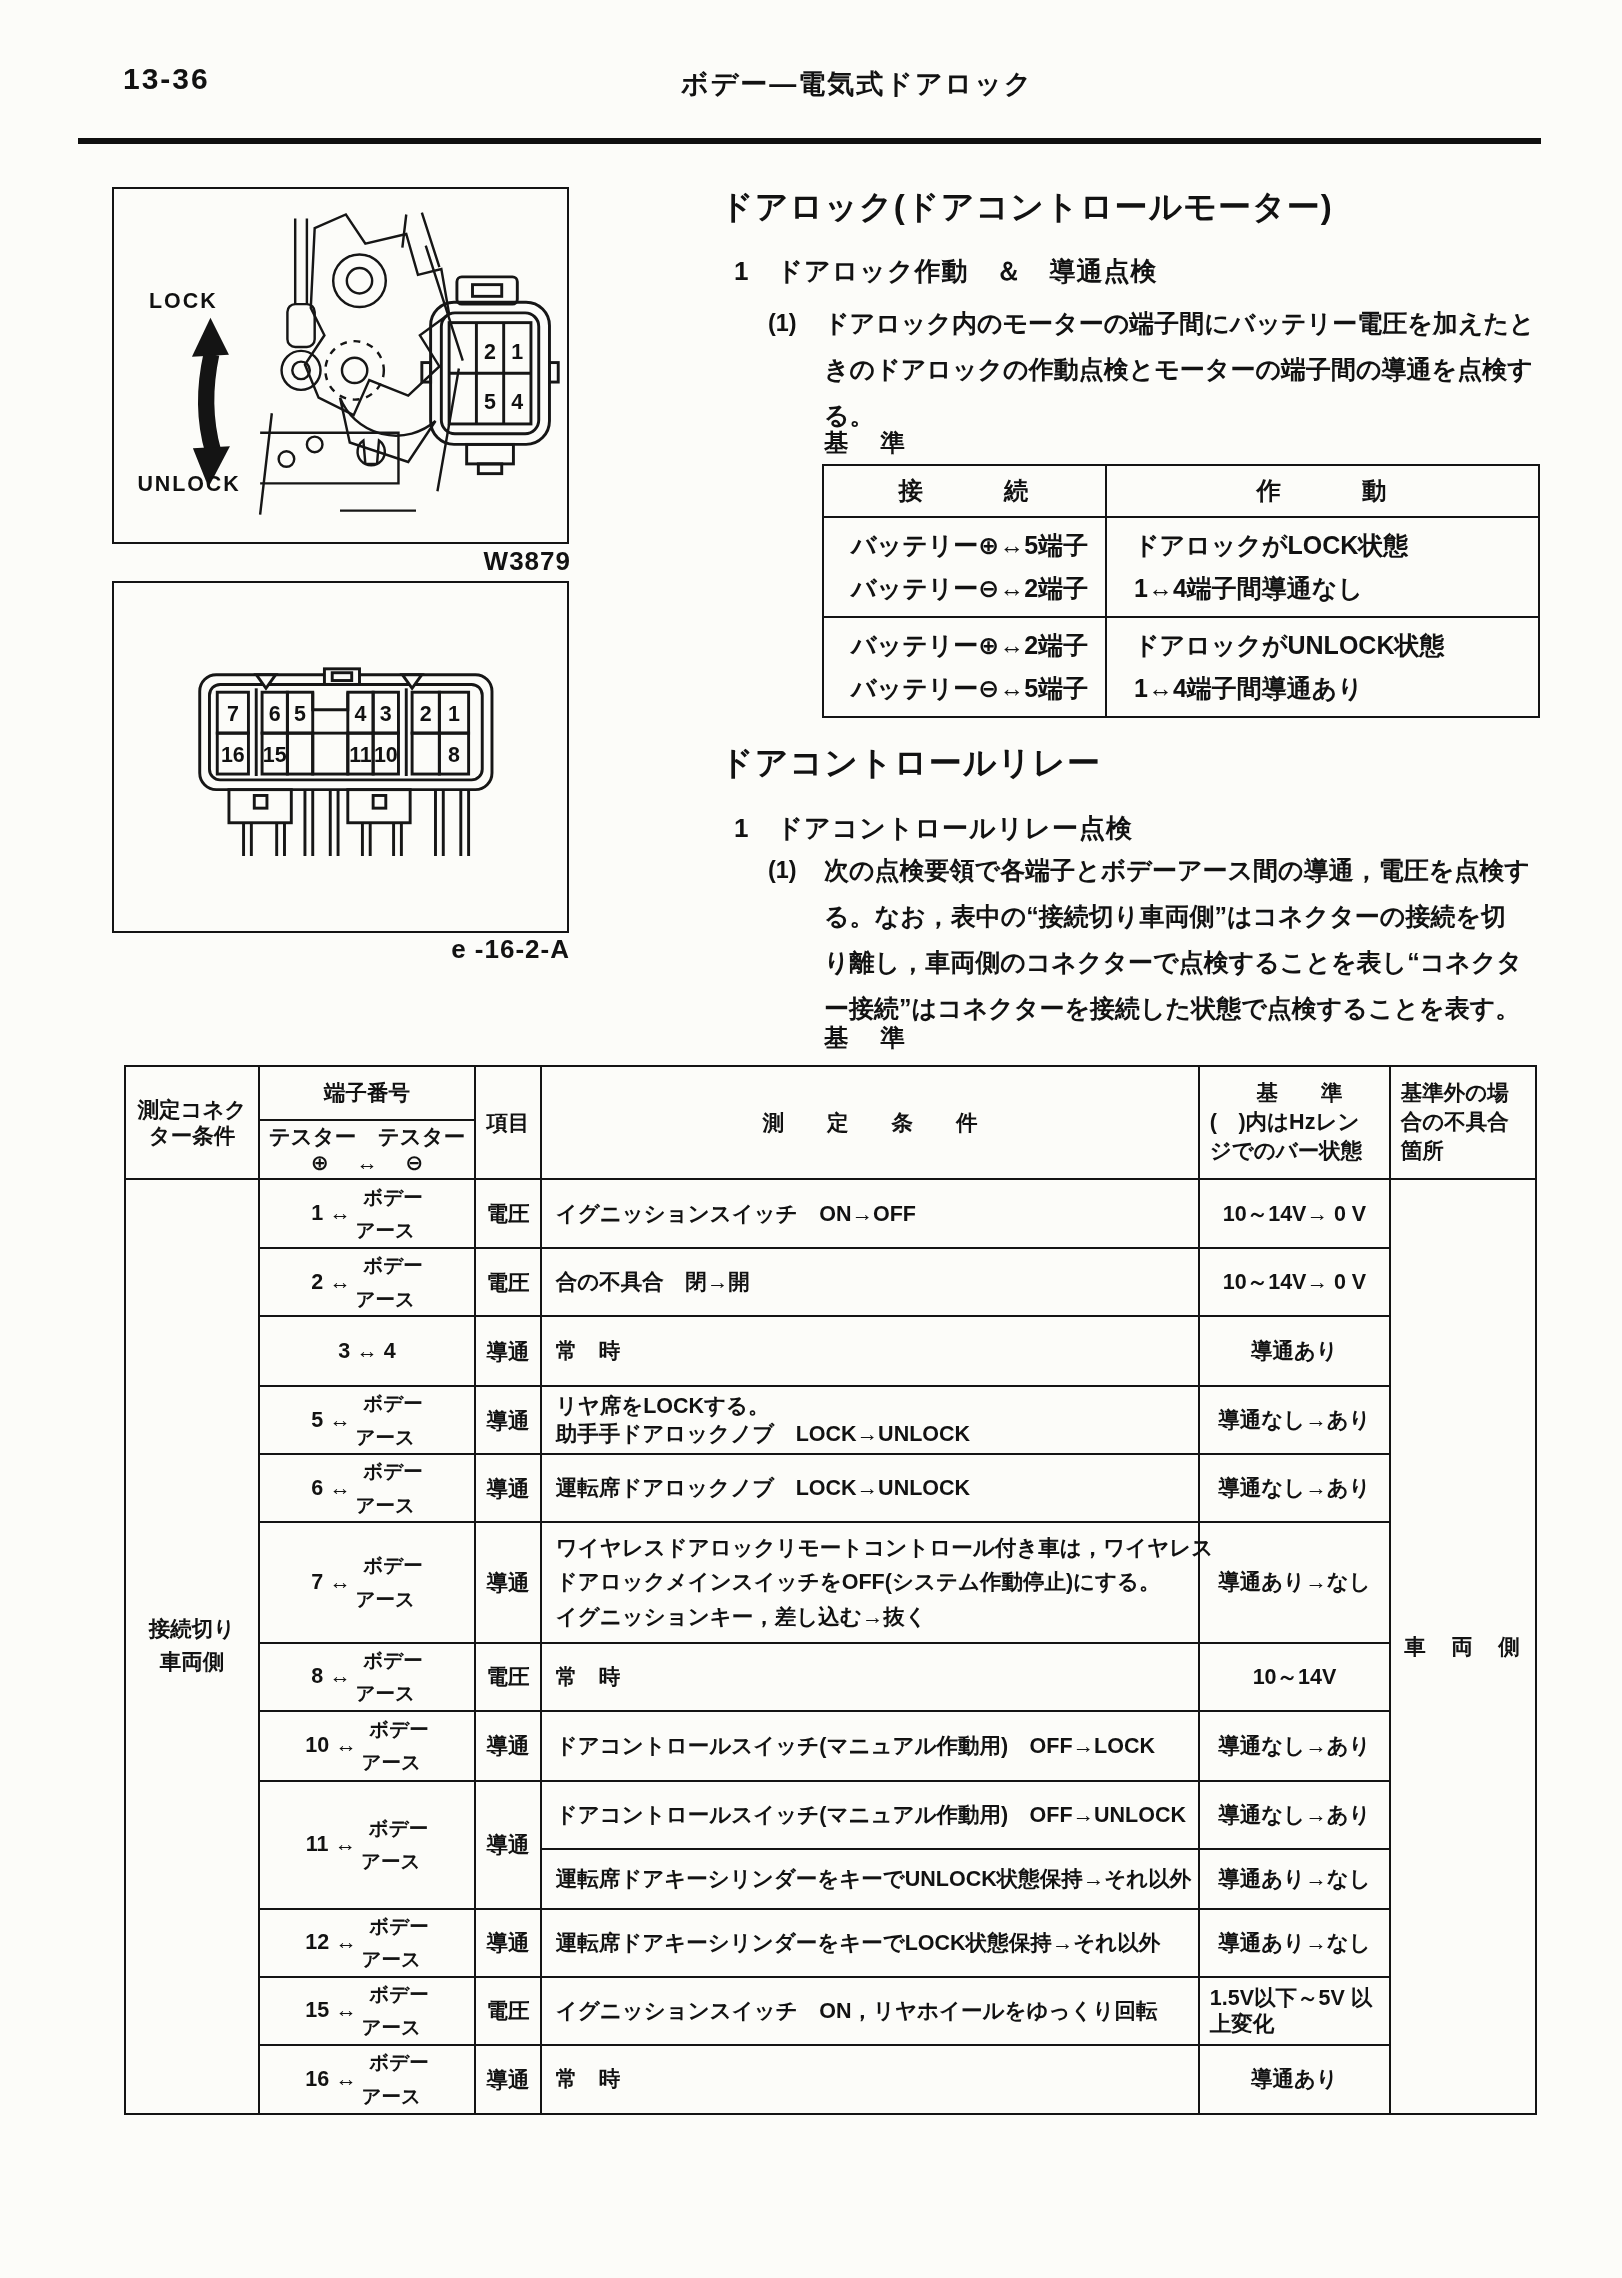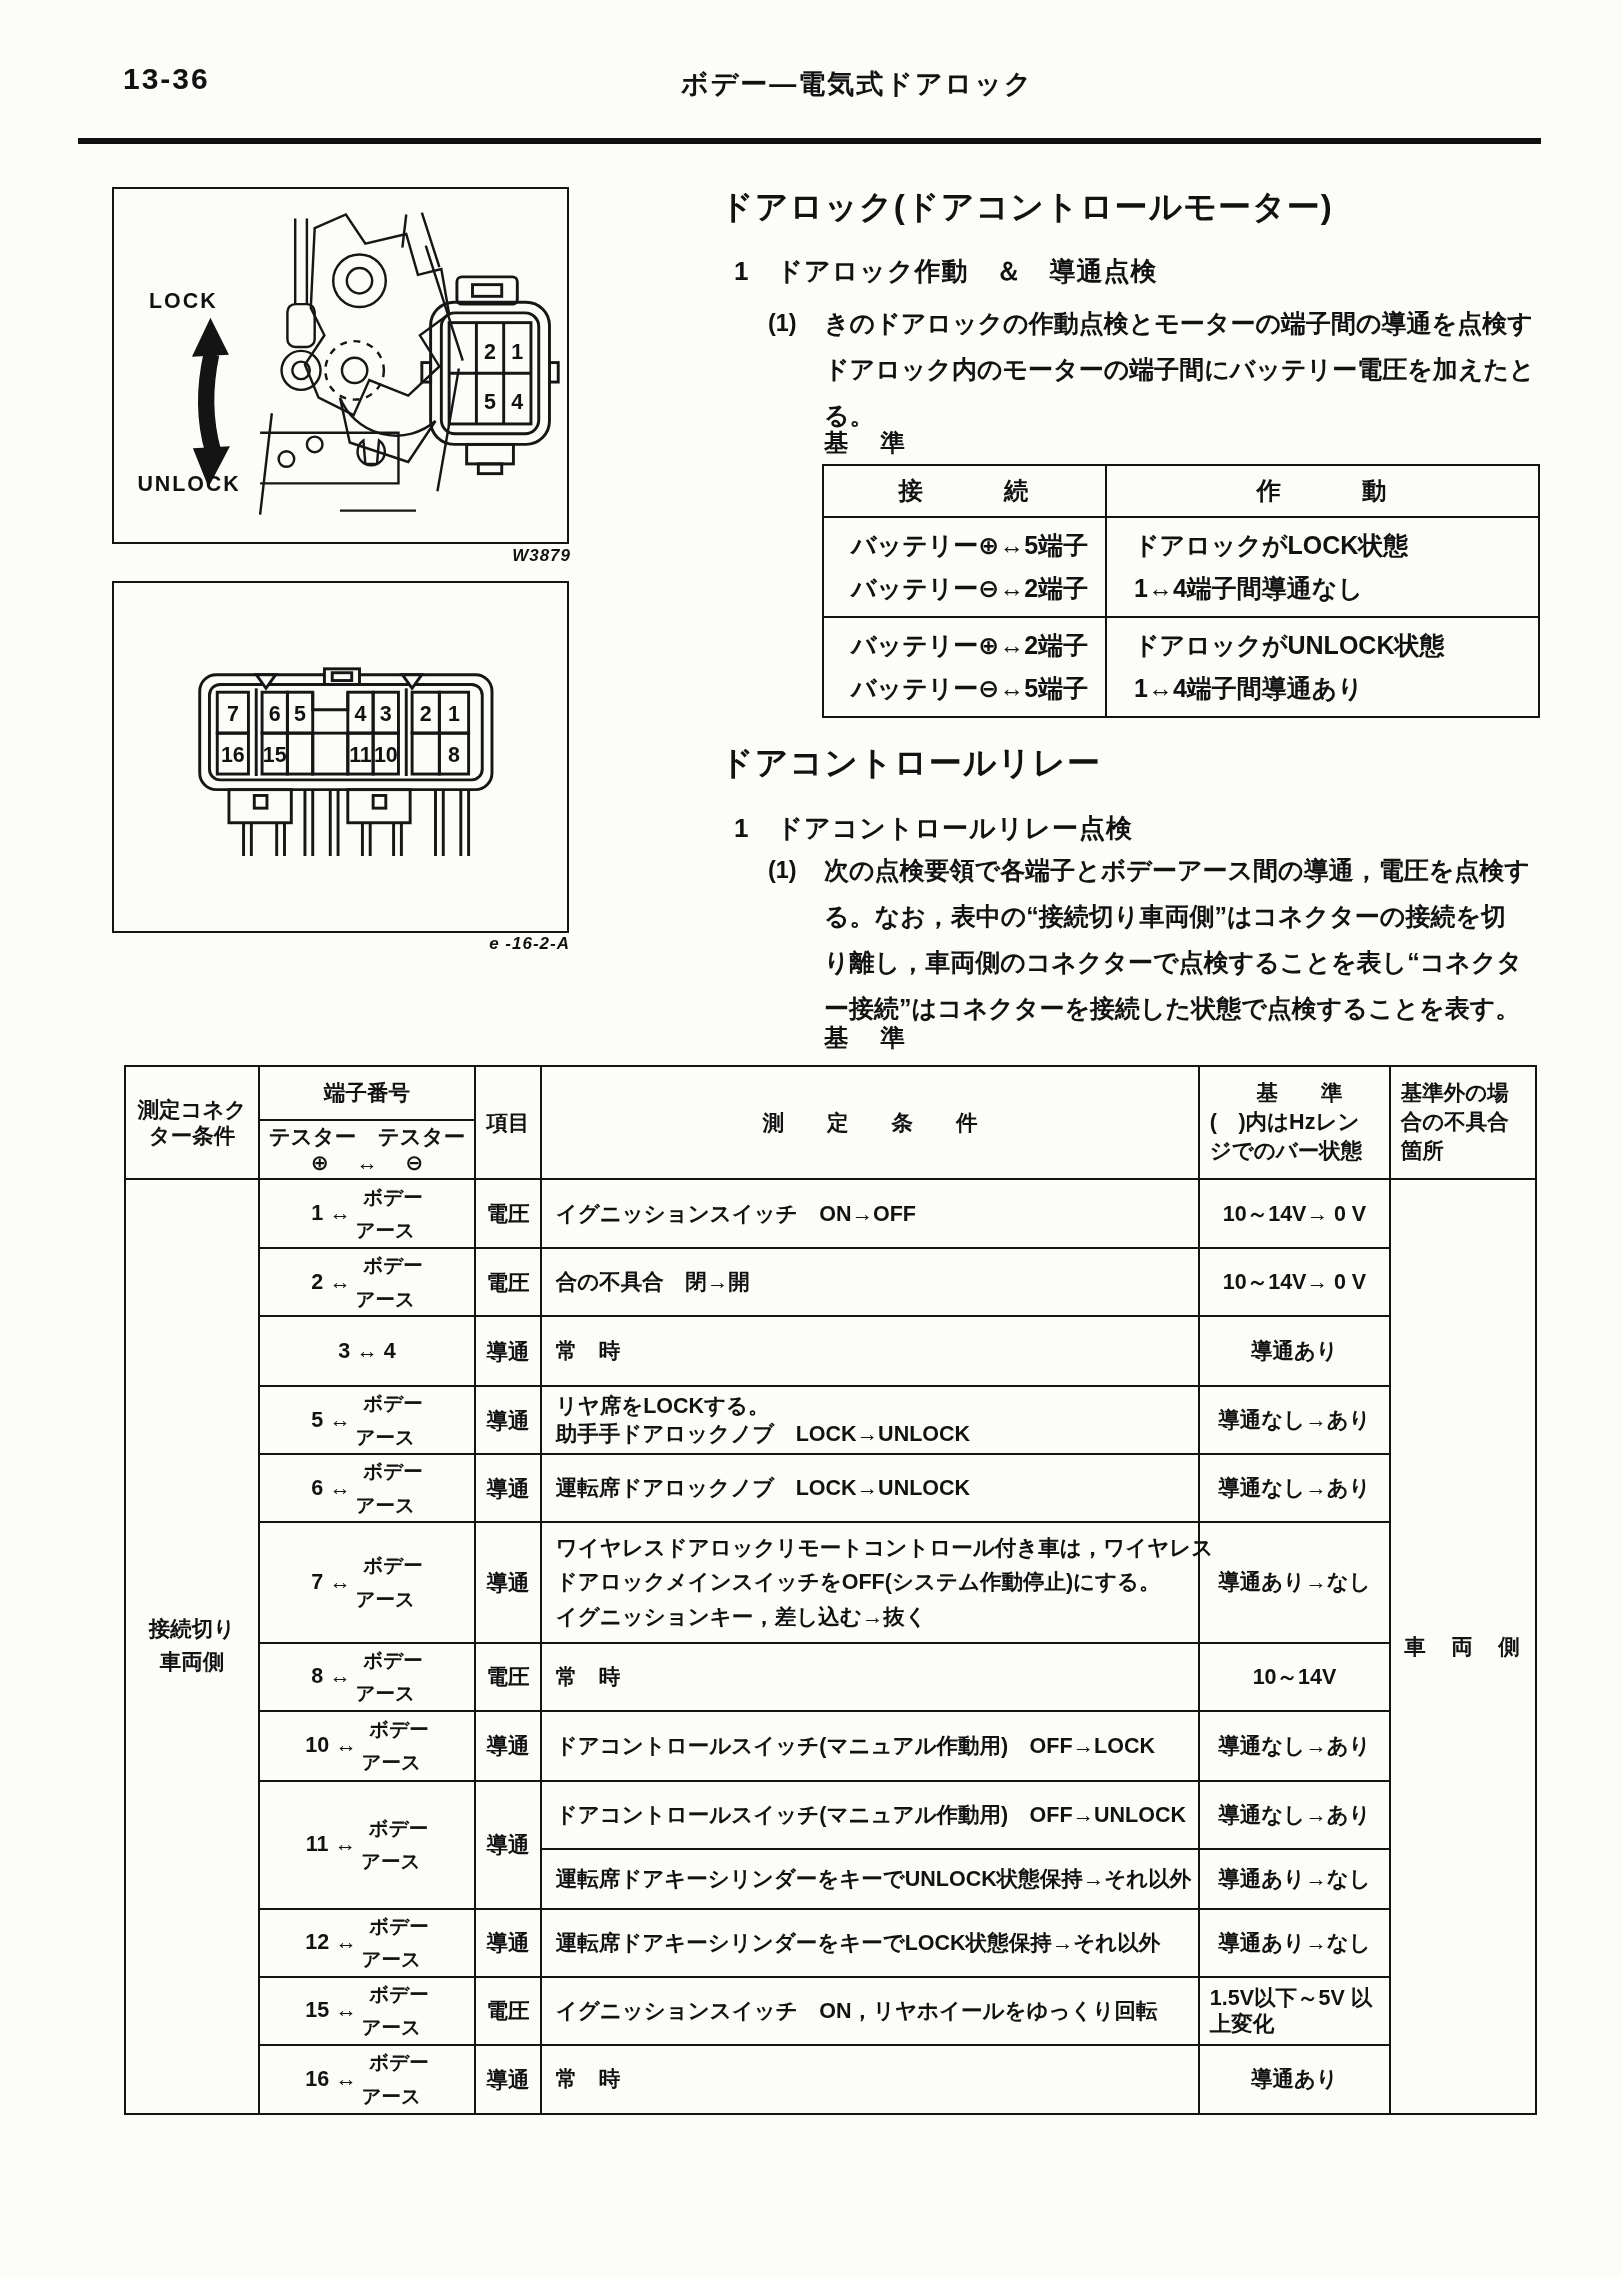--- a/index.html
+++ b/index.html
@@ -10,21 +10,21 @@
     font-weight:700;overflow:hidden;
   }
   
   .pageno{position:absolute;left:123px;top:62px;font-size:30px;letter-spacing:2px;}
   .headtitle{position:absolute;left:681px;top:66px;font-size:27px;letter-spacing:2px;}
   .headrule{position:absolute;left:78px;top:138px;width:1463px;height:5.9px;background:#101010;}
   
   .figbox{position:absolute;border:2.9px solid #141414;background:#fcfcf9;}
   .fig1{left:112px;top:187px;width:453px;height:353px;}
   .fig2{left:112px;top:581px;width:453px;height:348px;}
-  .figcap{position:absolute;font-size:17px;letter-spacing:1px;text-align:right;font-style:italic;}
+  .figcap{position:absolute;font-size:26px;letter-spacing:1px;text-align:right;}
   .cap1{left:410px;top:546px;width:161px;}
   .cap2{left:385px;top:934px;width:185px;}
   svg{display:block;}
   svg text{font-family:"Liberation Sans","DejaVu Sans",sans-serif;font-weight:700;fill:#111;}
   
   .sectitle{position:absolute;left:720px;font-size:33px;letter-spacing:1px;}
   .secheading{position:absolute;left:734px;font-size:26px;letter-spacing:1px;}
   .para{position:absolute;left:768px;display:flex;}
   .stepno{font-size:23.4px;width:56px;line-height:46px;font-weight:700;}
   .plines div{font-size:25px;line-height:46px;white-space:nowrap;}
@@ -170,22 +170,22 @@
       <text x="349" y="184" font-size="22" text-anchor="middle">8</text>
     </svg>
   </div>
   <div class="figcap cap2">e -16-2-A</div>
 
   <div class="sectitle" style="top:185px;">ドアロック(ドアコントロールモーター)</div>
   <div class="secheading" style="top:254px;">1　ドアロック作動　＆　導通点検</div>
   <div class="para" style="top:300px;">
     <div class="stepno">(1)</div>
     <div class="plines">
+      <div>ドアロック内のモーターの端子間にバッテリー電圧を加えたと</div>
       <div>きのドアロックの作動点検とモーターの端子間の導通を点検す</div>
-      <div>ドアロック内のモーターの端子間にバッテリー電圧を加えたと</div>
       <div>る。</div>
     </div>
   </div>
   <div class="stdlabel" style="top:427px;">基　準</div>
 
   <table class="t1">
     <colgroup>
         <col style="width:283px">
         <col style="width:433px">
       </colgroup>

